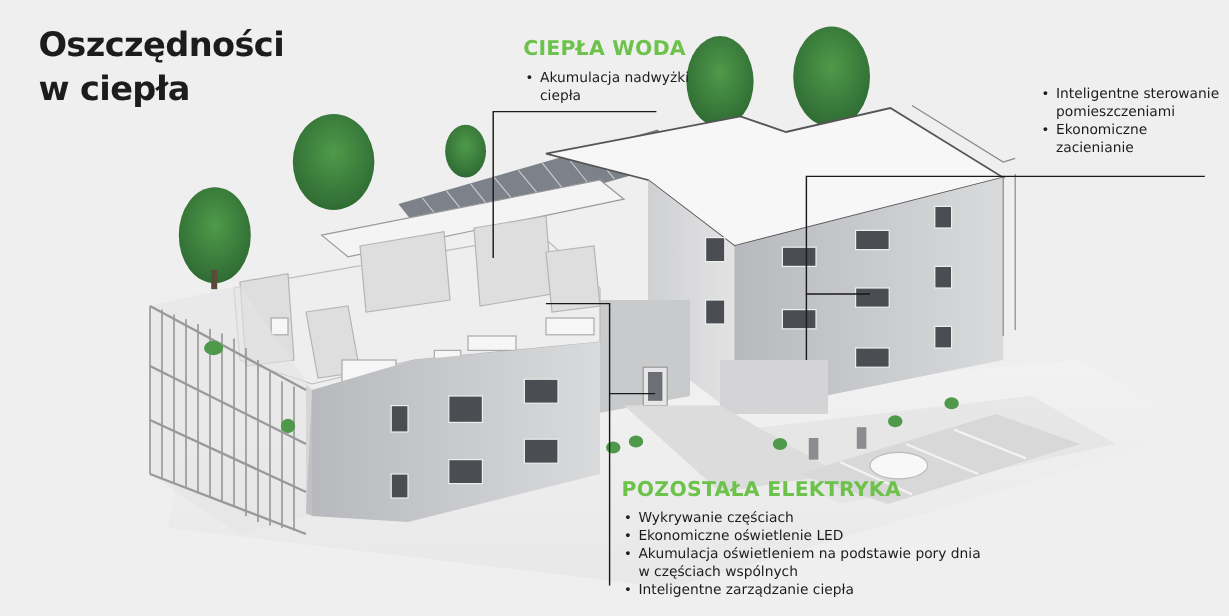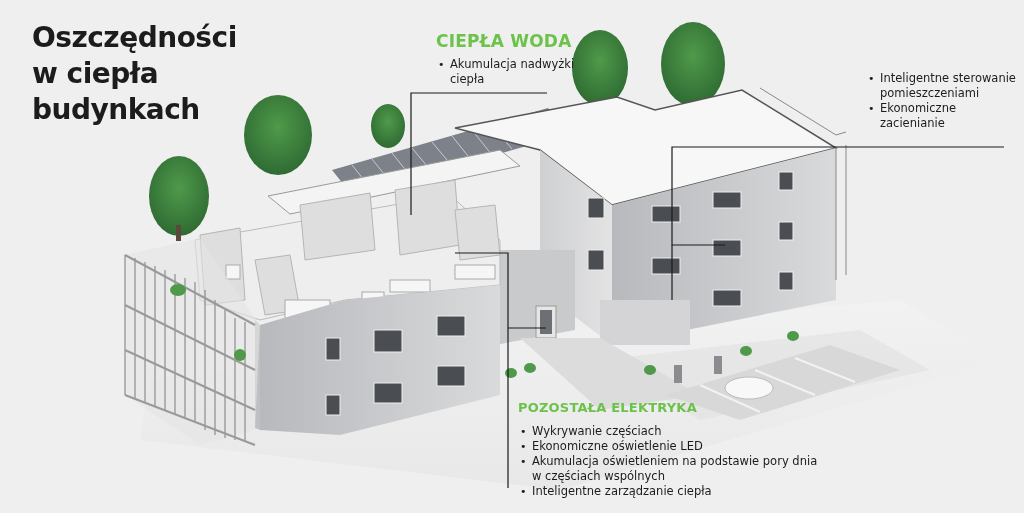--- a/index.html
+++ b/index.html
@@ -26,21 +26,21 @@
     position: relative; padding-left: 14px;
     font-size: 11.5px; line-height: 15px; color: #1c1c1c;
   }
   .callout li::before {
     content: "•"; position: absolute; left: 2px; top: 0; font-size: 11px;
   }
   .c-water { left: 410px; top: 31px; width: 160px; margin-left: 26px; }
   .c-temp { left: 866px; top: 44px; width: 158px; }
   .c-temp h2 { line-height: 21px; }
   .c-elec { left: 518px; top: 398px; width: 300px; }
-  .c-elec h2 { font-size: 13px; }
+  .c-elec h2 { font-size: 17px; }
 </style>
 </head>
 <body>
 
 <svg class="scene" viewBox="0 0 1024 513" xmlns="http://www.w3.org/2000/svg">
   <defs>
     <linearGradient id="wallR" x1="0" y1="0" x2="1" y2="0">
       <stop offset="0" stop-color="#b7b9bc"></stop>
         <stop offset="1" stop-color="#d9dadc"></stop>
     </linearGradient>
@@ -213,21 +213,20 @@
     <polyline points="1004,147 672,147 672,245 725,245"></polyline>
     <polyline points="672,245 672,300"></polyline>
     <polyline points="455,253 508,253 508,488"></polyline>
     <polyline points="508,328 546,328"></polyline>
   </g>
 </svg>
 
 <h1 class="title">
   <span>Oszczędności</span>
   <span>w ciepła</span>
-  <span>budynkach</span>
 </h1>
 
 <section class="callout c-water">
   <h2>CIEPŁA WODA</h2>
   <ul>
     <li>Akumulacja nadwyżki ciepła</li>
   </ul>
 </section>
 
 <section class="callout c-temp">

